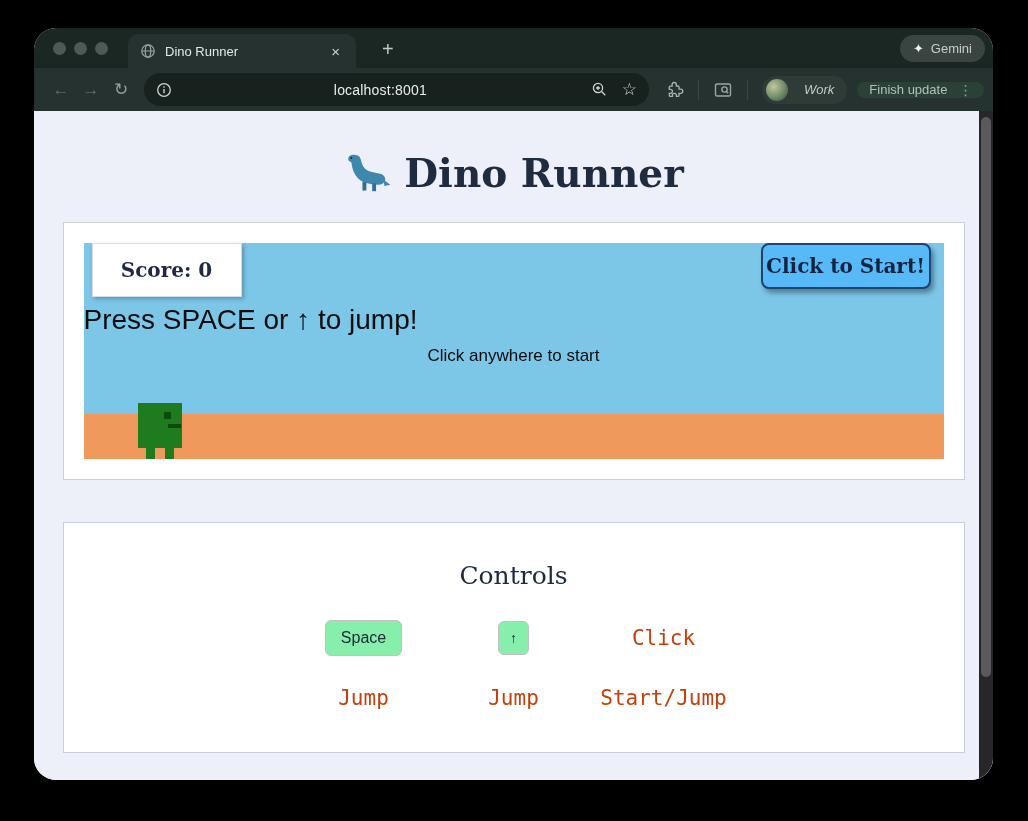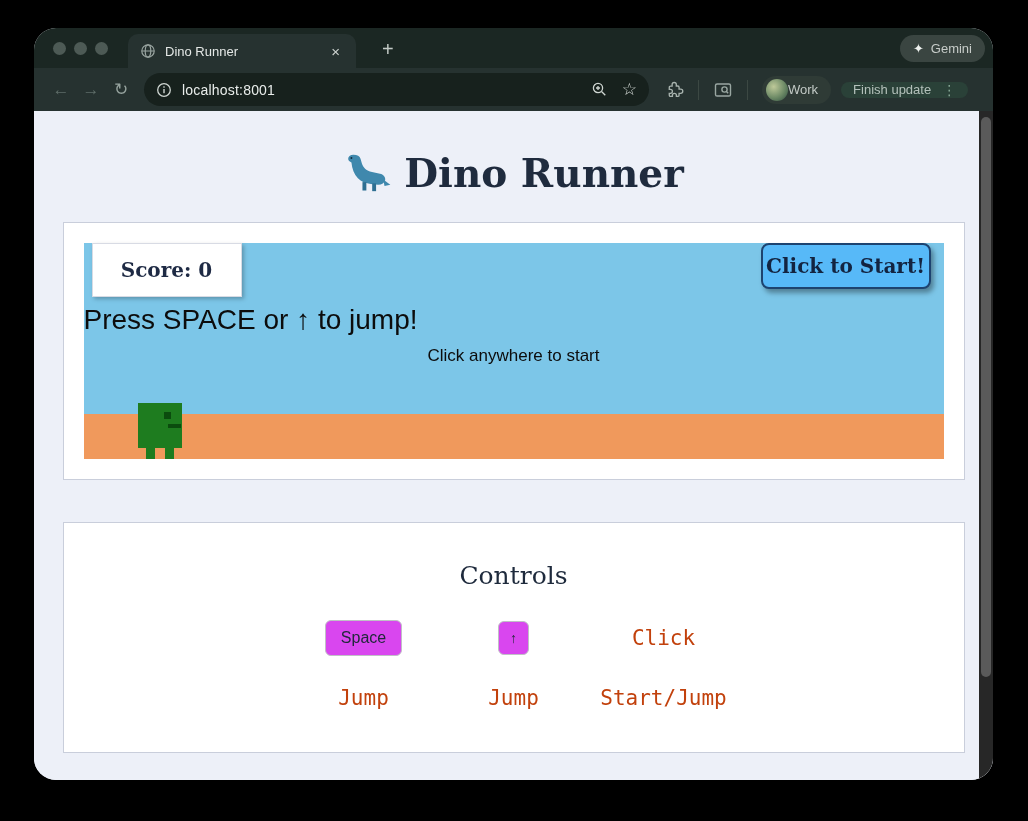--- a/index.html
+++ b/index.html
@@ -20,28 +20,28 @@
   .newtab { color:#c3cac6; font-size:20px; margin:0 0 7px 20px; padding:0 6px; }
   .gemini { position:absolute; right:8px; top:7px; height:27px; background:#3a4541; border-radius:14px;
             color:#c7ccc9; display:flex; align-items:center; gap:7px; padding:0 13px; font-size:13px; }
   .sparkle { color:#eef1ef; font-size:13px; }
 
   
   .toolbar { height:43px; background:#263230; display:flex; align-items:center; padding:0 8px 0 12px; flex:none; }
   .nav-btn { width:30px; text-align:center; font-size:17px; color:#5e6d68; }
   .nav-btn.enabled { color:#95a29d; }
   .addressbar { display:flex; align-items:center; height:33px; background:#17211d; border-radius:17px;
-                padding:0 12px; width:505px; margin-left:8px; }
+                padding:0 12px; width:505px; margin-left:8px;text-align:center; }
   .url-text { color:#e9edeb; font-size:14px; margin-left:10px; flex:1; letter-spacing:.2px; }
   .addr-icon { display:flex; align-items:center; margin-left:12px; }
   .star { color:#d3d9d5; font-size:17px; margin-left:14px; }
   .tb-icon { margin-left:16px; display:flex; align-items:center; }
   .sep { width:1px; height:20px; background:#3c4843; margin-left:14px; }
   .work-chip { height:28px; border-radius:14px; background:#2f3b36; display:flex; align-items:center;
-               gap:0; padding:0 13px 0 4px; color:#c3cac6; font-size:13px; margin-left:14px; }
+               gap:16px; padding:0 13px 0 4px; color:#c3cac6; font-size:13px; margin-left:14px;font-style:italic; }
   .avatar { width:22px; height:22px; border-radius:50%;
             background:radial-gradient(circle at 35% 35%, #bec999, #6d8a66 55%, #3b5a48 90%); }
   .finish-btn { height:16px; border-radius:14px; background:#2a4138; color:#b3c0ba; font-size:13px;
                 display:flex; align-items:center; gap:11px; padding:0 12px; margin-left:10px; }
   .kebab { color:#86a795; font-size:14px; line-height:1; }
 
   
   .content { flex:1; position:relative; background:#edf0f8; overflow:hidden; }
   .scroll-track { position:absolute; right:0; top:0; width:14px; height:100%; background:#272727; }
   .scroll-thumb { position:absolute; right:2px; top:6px; width:10px; height:560px; background:#5a5a5a; border-radius:5px; }
@@ -69,21 +69,21 @@
   .dino-body { position:absolute; left:0; top:0; width:44px; height:45px; background:#1e7c1f; }
   .dino-eye { position:absolute; left:26px; top:9px; width:7px; height:7px; background:#0b4c0e; }
   .dino-mouth { position:absolute; left:30px; top:21px; width:13px; height:4px; background:#0b4c0e; }
   .dino-leg { position:absolute; bottom:0; width:9px; height:11px; background:#1e7c1f; }
   .leg-l { left:8px; } .leg-r { left:27px; }
 
   .controls-card { margin-top:42px; padding:38px 20px 42px; text-align:center; }
   .controls-heading { font-family:"DejaVu Serif", serif; font-weight:400; font-size:25px; color:#1e2a3c; }
   .controls-grid { margin-top:30px; display:grid; grid-template-columns:repeat(3,150px);
                    justify-content:center; row-gap:30px; align-items:center; }
-  .kbd { display:inline-block; background:#d946ef; border:1px solid #c0c0c6; border-radius:6px;
+  .kbd { display:inline-block; background:#86efac; border:1px solid #c0c0c6; border-radius:6px;
          padding:8px 15px; font-size:16px; color:#20293a; }
   .kbd-arrow { padding:8px 11px; font-size:14px; }
   .ctl-key-text, .ctl-action { font-family:"DejaVu Sans Mono", monospace; font-size:21px; color:#c2410c; }
 </style>
 </head>
 <body>
 
 <div class="window">
 
   <div class="tabbar">

